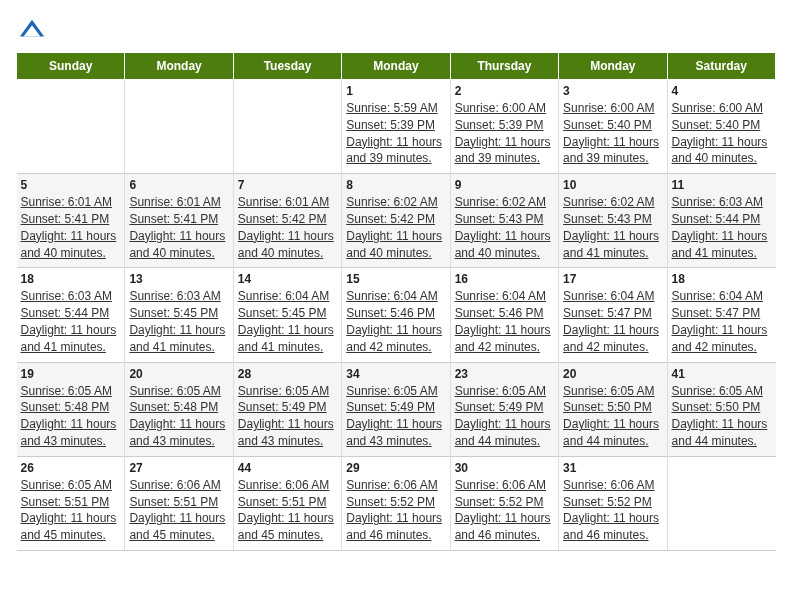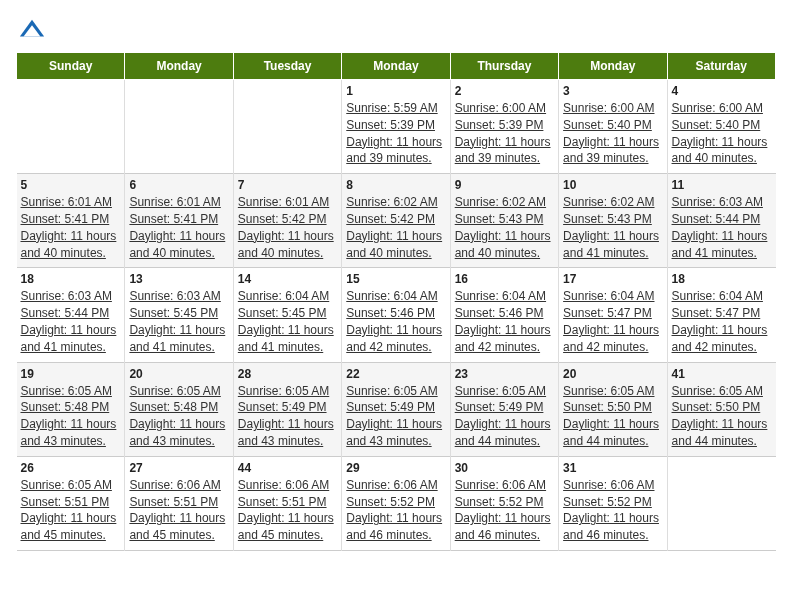--- a/index.html
+++ b/index.html
@@ -216,21 +216,21 @@
         </td>
         <td>
           <span class="day-num">20</span>
           <div class="day-info">Sunrise: 6:05 AM<br>Sunset: 5:48 PM<br>Daylight: 11 hours and 43 minutes.</div>
         </td>
         <td>
           <span class="day-num">28</span>
           <div class="day-info">Sunrise: 6:05 AM<br>Sunset: 5:49 PM<br>Daylight: 11 hours and 43 minutes.</div>
         </td>
         <td>
-          <span class="day-num">22</span>
+          <span class="day-num">34</span>
           <div class="day-info">Sunrise: 6:05 AM<br>Sunset: 5:49 PM<br>Daylight: 11 hours and 43 minutes.</div>
         </td>
         <td>
           <span class="day-num">23</span>
           <div class="day-info">Sunrise: 6:05 AM<br>Sunset: 5:49 PM<br>Daylight: 11 hours and 44 minutes.</div>
         </td>
         <td>
           <span class="day-num">20</span>
           <div class="day-info">Sunrise: 6:05 AM<br>Sunset: 5:50 PM<br>Daylight: 11 hours and 44 minutes.</div>
         </td>

